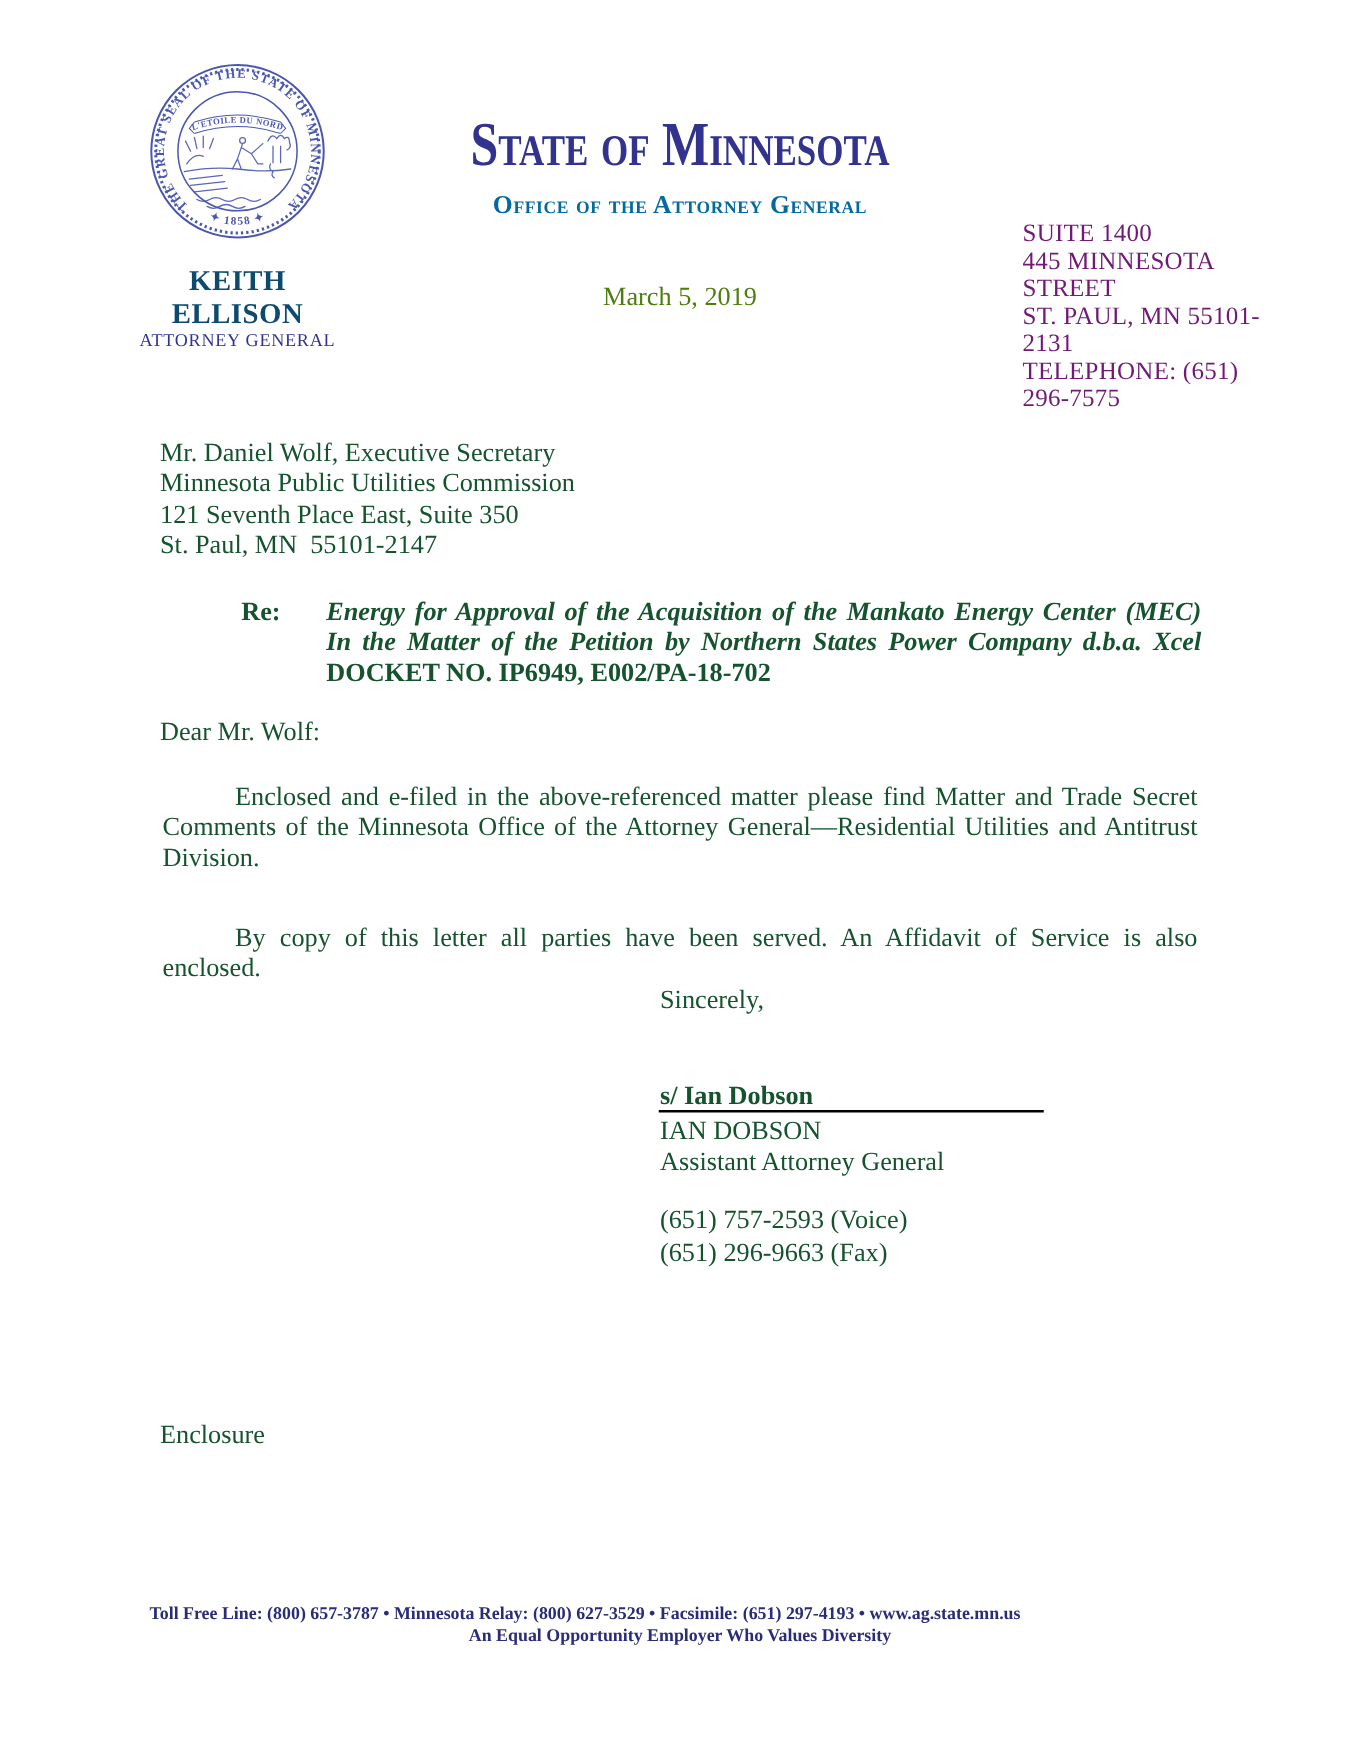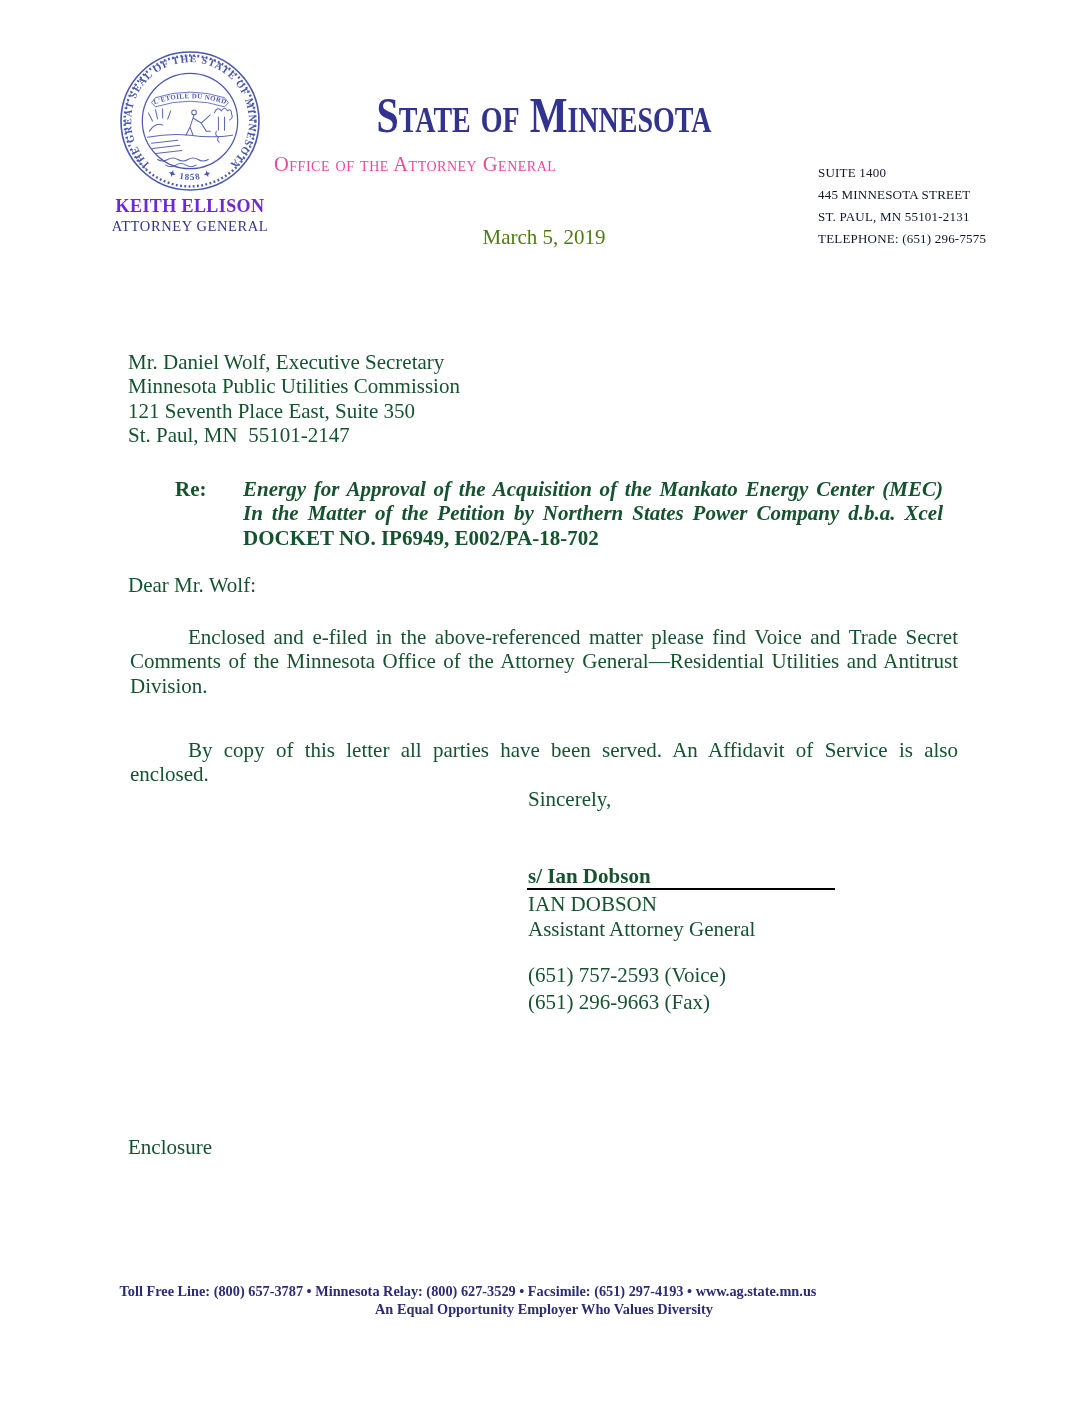--- a/index.html
+++ b/index.html
@@ -8,38 +8,38 @@
     font-family:"Liberation Serif","DejaVu Serif",serif;color:#000;
     margin:0 auto;overflow:hidden;
   }
   .abs{position:absolute;}
   .line{white-space:pre-wrap;}
   .just{text-align:justify;text-align-last:justify;-moz-text-align-last:justify;white-space:normal;}
 
   
   .seal-block{left:104px;top:50px;width:172px;text-align:center;}
   .seal-svg{display:block;margin:0 auto;}
-  .official-name{margin-top:4px;font-size:18px;font-weight:bold;color:#6d28d9;letter-spacing:.4px;}
+  .official-name{margin-top:20px;font-size:23px;font-weight:bold;color:#0c4a6e;letter-spacing:.4px;}
   .official-title{margin-top:1px;font-size:14.5px;color:#31338f;letter-spacing:.6px;}
   .state-title{
     left:274px;top:90px;width:540px;text-align:center;
     font-size:50px;line-height:1.0;font-weight:bold;font-variant:small-caps;
     color:#31338f;transform:scaleX(.8);transform-origin:center;
   }
   .office-title{
-    left:274px;top:153px;width:540px;
-    font-size:20.5px;font-weight:normal;font-variant:small-caps;color:#ec4899;letter-spacing:.5px;
+    left:274px;top:153px;width:540px;text-align:center;
+    font-size:20.5px;font-weight:bold;font-variant:small-caps;color:#0369a1;letter-spacing:.5px;
   }
   .date-line{left:274px;top:225px;width:540px;text-align:center;font-size:21px;color:#4d7c0f;}
-  .og-address{left:818px;top:162px;width:200px;font-size:13px;line-height:22px;color:#0f172a;letter-spacing:.2px;}
+  .og-address{left:818px;top:176px;width:200px;font-size:20px;line-height:22px;color:#701a75;letter-spacing:.2px;}
 
   
   .body-21{font-size:21px;line-height:24.4px;color:#14532d;}
   .recipient{left:128px;top:350px;width:500px;}
-  .re-block{left:175px;top:477px;width:770px;display:flex;align-items:flex-start;}
+  .re-block{left:193px;top:477px;width:770px;display:flex;align-items:flex-start;}
   .re-label{width:68px;font-weight:bold;flex:0 0 68px;}
   .re-content{width:700px;}
   .re-content .case-line{font-weight:bold;font-style:italic;}
   .re-content .docket{font-weight:bold;}
   .salutation{left:128px;top:573px;}
   .para{left:130px;top:0;width:828px;}
   .p1{top:625px;}
   .p2{top:727px;margin-top:11px;}
   .indent{padding-left:58px;}
   .closing-item{left:528px;}
@@ -132,21 +132,21 @@
     <div class="re-content">
       <div class="case-line just">Energy for Approval of the Acquisition of the Mankato Energy Center (MEC)</div>
       <div class="case-line just">In the Matter of the Petition by Northern States Power Company d.b.a. Xcel</div>
       <div class="docket line">DOCKET NO. IP6949, E002/PA-18-702</div>
     </div>
   </div>
 
   <div class="abs salutation body-21 line">Dear Mr. Wolf:</div>
 
   <div class="abs para p1 body-21">
-    <div class="indent just">Enclosed and e-filed in the above-referenced matter please find Voice and Trade Secret</div>
+    <div class="indent just">Enclosed and e-filed in the above-referenced matter please find Matter and Trade Secret</div>
     <div class="just">Comments of the Minnesota Office of the Attorney General—Residential Utilities and Antitrust</div>
     <div class="line">Division.</div>
   </div>
 
   <div class="abs para p2 body-21">
     <div class="indent just">By copy of this letter all parties have been served.  An Affidavit of Service is also</div>
     <div class="line">enclosed.</div>
   </div>
 
   <div class="abs closing-item valediction body-21 line">Sincerely,</div>

